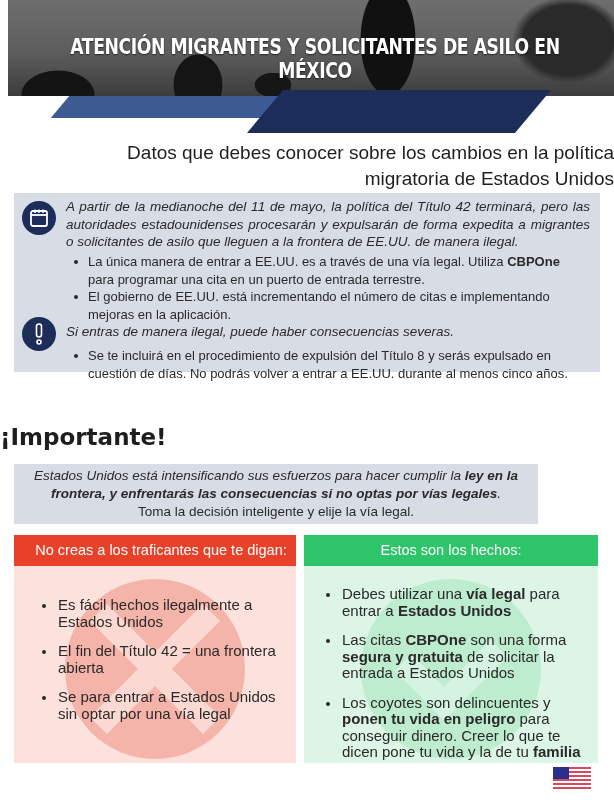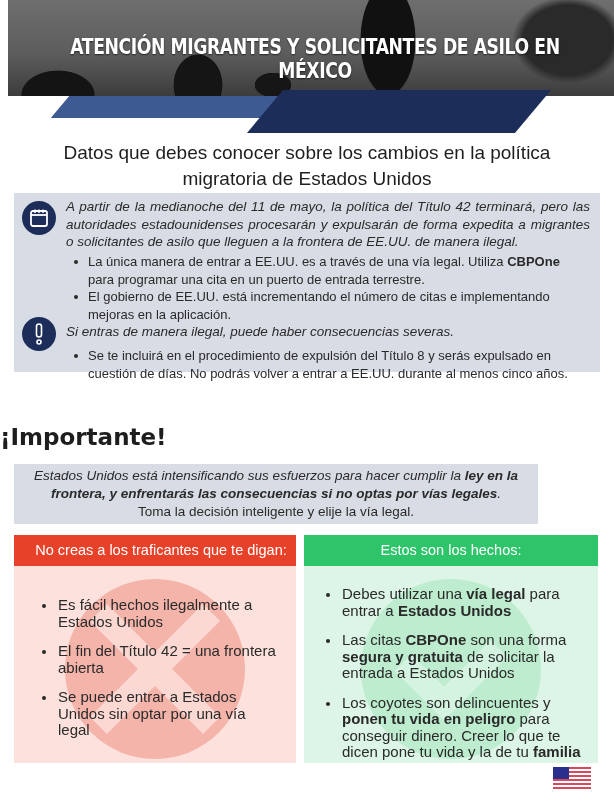--- a/index.html
+++ b/index.html
@@ -30,21 +30,21 @@
     position: absolute; left: 60px; top: 96px; width: 280px; height: 22px;
     background: #3e5a92; transform: skewX(-40deg);
   }
   .stripe-dark {
     position: absolute; left: 265px; top: 90px; width: 268px; height: 43px;
     background: #1c2d5a; transform: skewX(-40deg);
   }
 
   
   .section-title {
-    position: absolute; left: 0; right: 0; top: 140px; text-align: center;
+    position: absolute; left: 0; right: 0; top: 140px; text-align: right;
     font-family: "Liberation Sans", sans-serif; font-size: 19px; line-height: 26px; color: #1e1e1e;
   }
 
   
   .info-box {
     position: absolute; left: 14px; top: 193px; width: 586px; height: 179px;
     background: #d8dce5;
   }
   .icon-circle {
     position: absolute; width: 34px; height: 34px; border-radius: 50%;
@@ -185,21 +185,21 @@
 
 <div class="col col-red">
   <div class="col-head">No creas a los traficantes que te digan:</div>
   <div class="watermark wm-red">
     <div class="wm-x1"></div>
       <div class="wm-x2"></div>
   </div>
   <ul class="col-list">
     <li>Es fácil hechos ilegalmente a Estados Unidos</li>
     <li>El fin del Título 42 = una frontera abierta</li>
-    <li>Se puede entrar a Estados Unidos sin optar por una vía legal</li>
+    <li>Se para entrar a Estados Unidos sin optar por una vía legal</li>
   </ul>
 </div>
 
 <div class="col col-green">
   <div class="col-head">Estos son los hechos:</div>
   <div class="watermark wm-green">
     <div class="wm-check"></div>
   </div>
   <ul class="col-list">
     <li><span>Debes utilizar una </span><b>vía legal</b><span> para entrar a </span><b>Estados Unidos</b></li>

